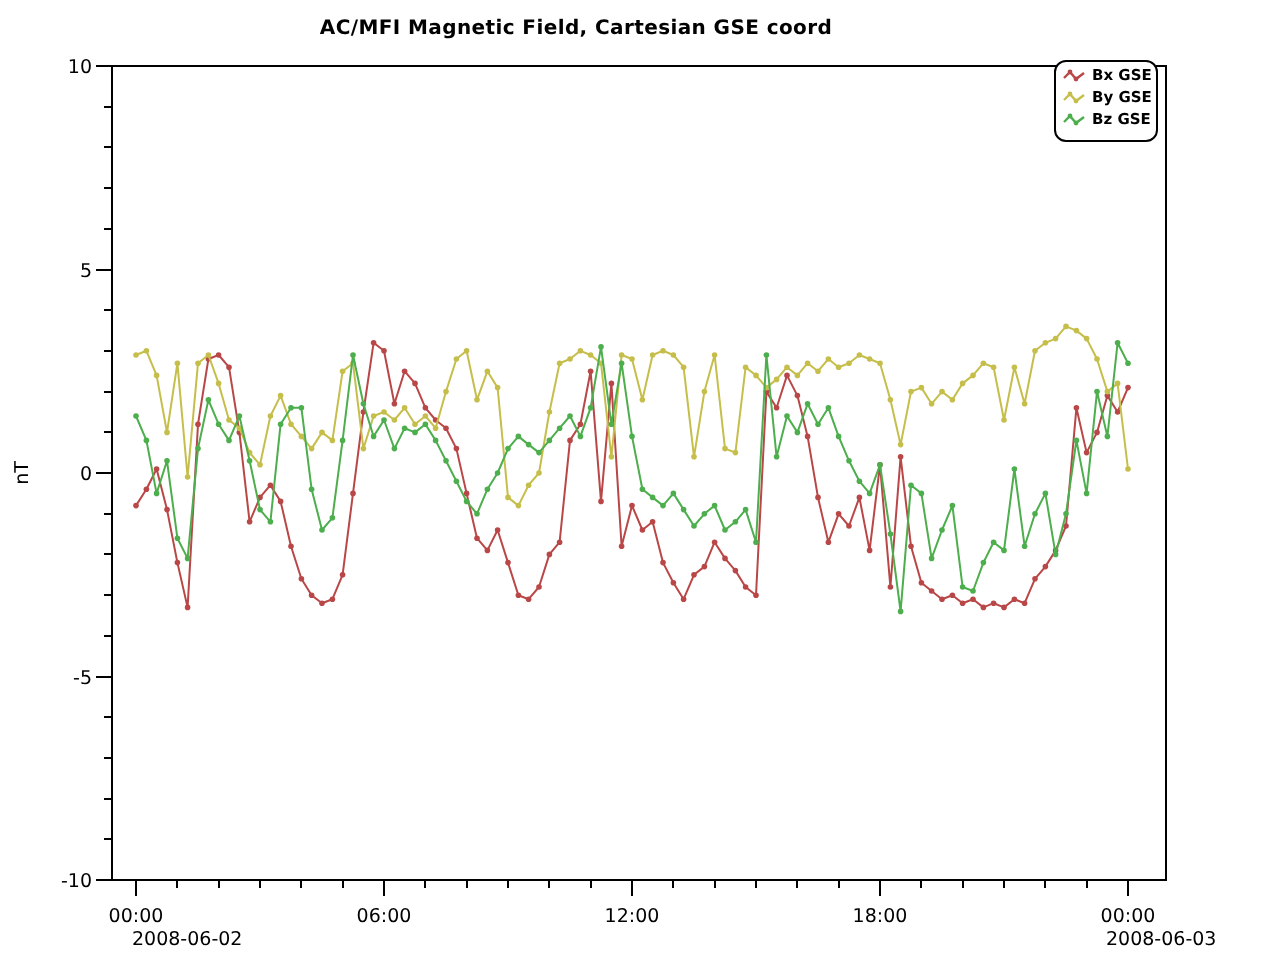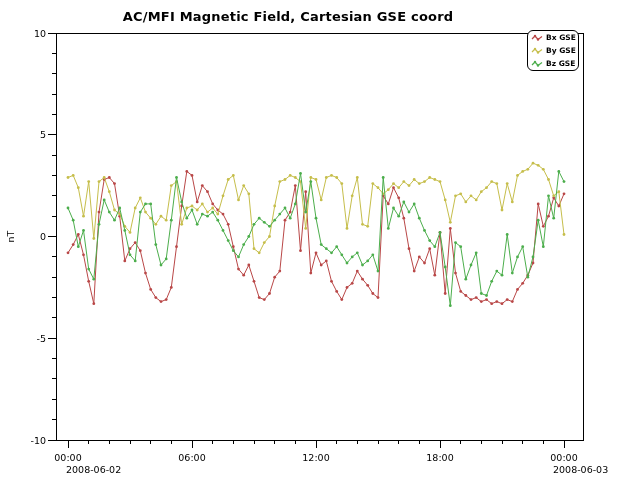--- a/index.html
+++ b/index.html
@@ -1,23 +1,23 @@
 <!DOCTYPE html>
 <html><head>
 <meta charset="utf-8">
 <style>
   html,body{margin:0;padding:0;background:#fff;}
   #canvas{position:relative;width:640px;height:480px;background:#ffffff;overflow:hidden;
           font-family:"DejaVu Sans","Liberation Sans",sans-serif;}
   #chart-title{position:absolute;top:9px;left:0;width:576px;text-align:center;
-               font-size:13px;font-weight:bold;color:#000;letter-spacing:0.2px;}
+               font-size:10px;font-weight:bold;color:#000;letter-spacing:0.2px;}
   #plot-svg{position:absolute;left:0;top:0;}
   #legend{position:absolute;left:527px;top:30px;width:52px;height:41px;
           border:1px solid #000;border-radius:6px;background:#fff;
-          display:flex;flex-direction:column;justify-content:space-between;
+          display:flex;flex-direction:column;justify-content:flex-start;
           padding:1px 0 1px 3px;box-sizing:border-box;z-index:3;}
   .legend-row{display:flex;align-items:center;gap:2px;height:11px;}
   .legend-label{font-size:7.5px;font-weight:bold;color:#000;white-space:nowrap;}
 </style>
 </head>
 <body>
 
 <div id="canvas">
   <div id="chart-title">AC/MFI  Magnetic Field, Cartesian GSE coord</div>
   <svg id="plot-svg" width="640" height="480">

